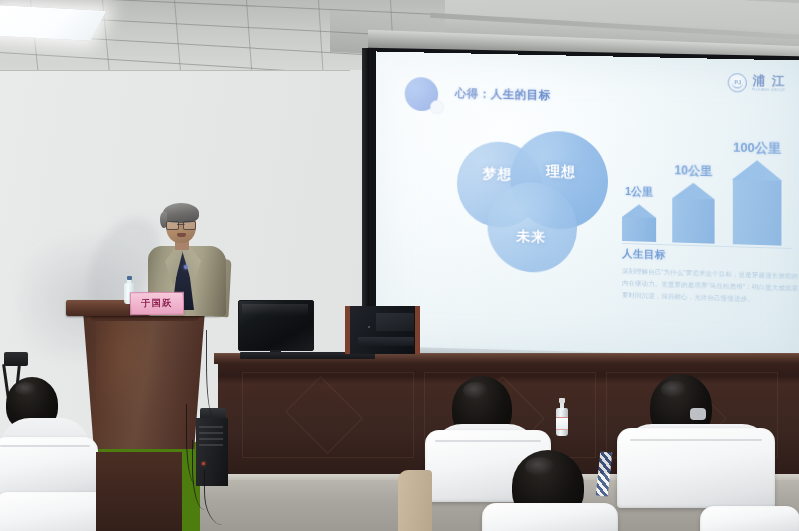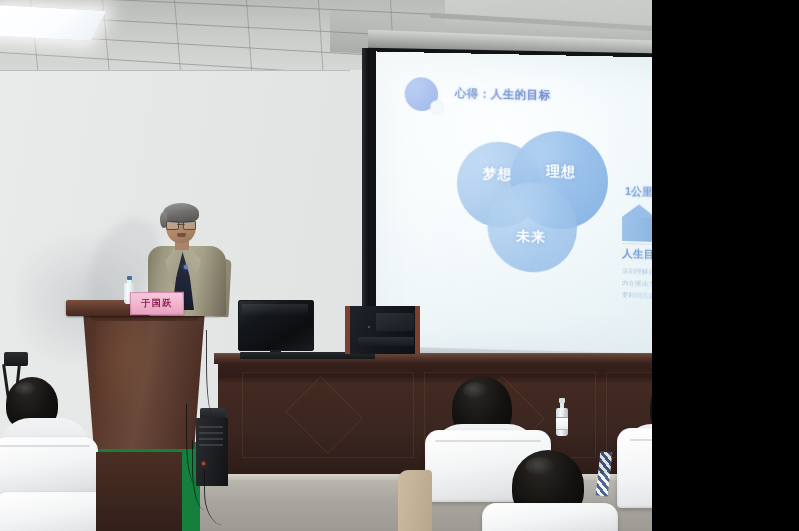--- a/index.html
+++ b/index.html
@@ -2,23 +2,23 @@
 <html><head>
 <meta charset="utf-8">
 <style>
   html, body {
     margin: 0; padding: 0;
     background: #000;
     font-family: "Liberation Sans", sans-serif;
   }
   #stage {
     position: relative;
-    width: 652px; height: 531px;
+    width: 799px; height: 531px;
     overflow: hidden;
-    background: #15803d;
+    background: #4d7c0f;
     text-decoration: underline;
   }
 
   
   .wall {
     position: absolute; left: 0; top: 42px;
     width: 799px; height: 400px;
     background: linear-gradient(100deg,#e9ebeb 0%,#e4e6e6 30%,#dfe1e1 60%,#d8dada 100%);
   }
   .wall-shadow {

